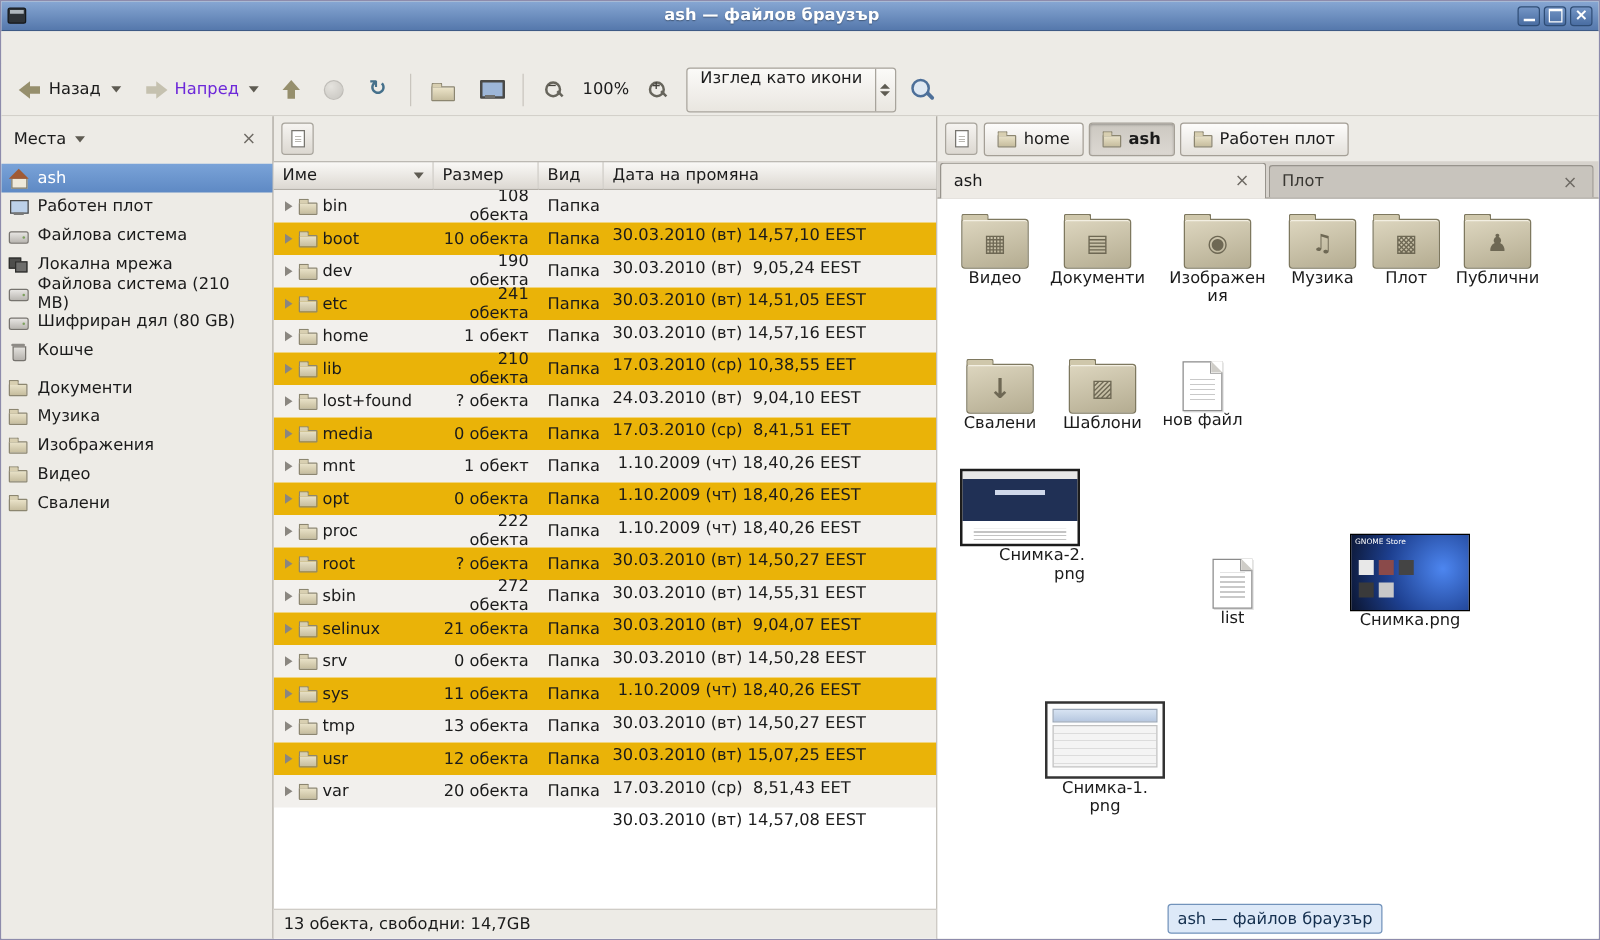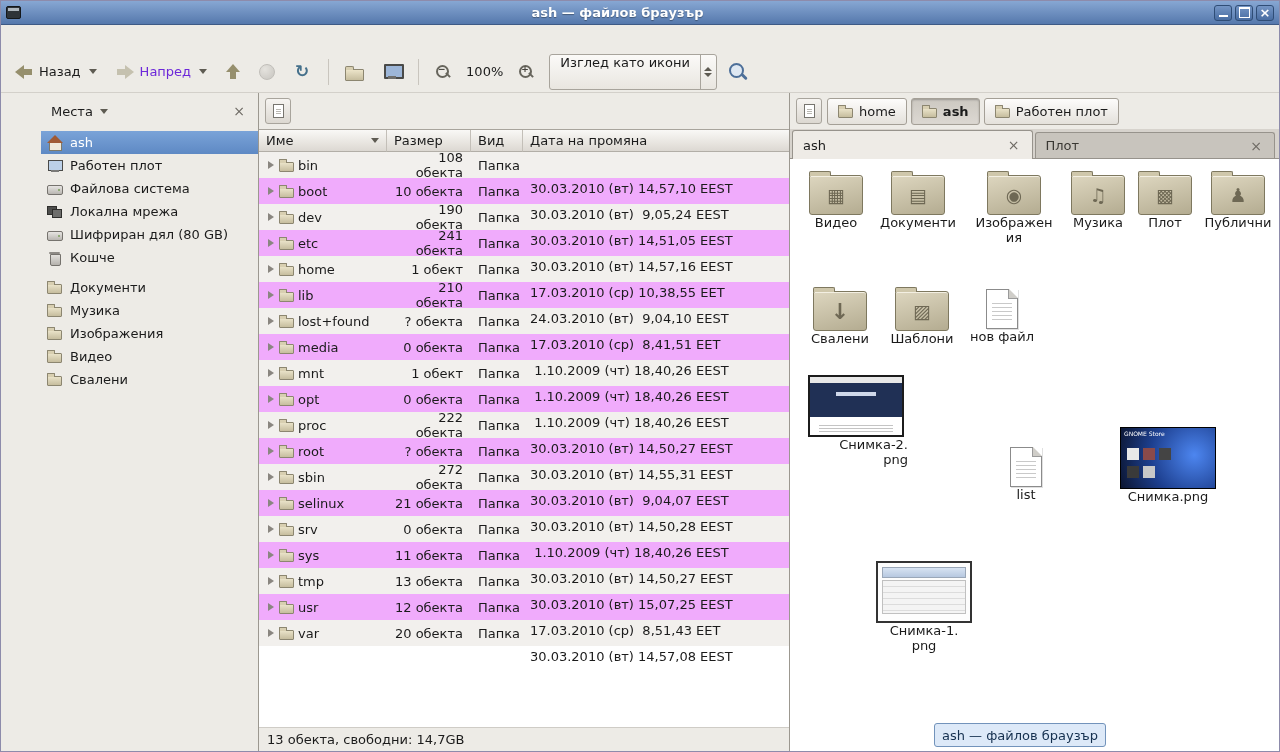--- a/index.html
+++ b/index.html
@@ -59,21 +59,21 @@
   .icon-search::after { content:""; position:absolute; left:12px; top:13px; width:8px; height:3px; background:#4d6f99; transform:rotate(45deg); border-radius:2px; }
 
   .zoom-label { padding:0 4px; }
   .combo { display:flex; align-items:flex-start; height:36px; border:1px solid #a8a49c; border-radius:3px; background:linear-gradient(#fbfaf8,#e9e6e0); margin-left:4px; }
   .combo-value { padding:0 10px; min-width:140px; }
   .combo-spin { width:16px; align-self:stretch; border-left:1px solid #a8a49c; display:flex; flex-direction:column; align-items:center; justify-content:center; gap:2px; }
   .spin-up { width:0; height:0; border-left:4px solid transparent; border-right:4px solid transparent; border-bottom:4px solid #5e5b52; }
   .spin-dn { width:0; height:0; border-left:4px solid transparent; border-right:4px solid transparent; border-top:4px solid #5e5b52; }
 
   
-  .main { flex:1; display:flex; min-height:0;padding-left:40px; }
+  .main { flex:1; display:flex; min-height:0; }
 
   
   .sidebar { width:218px; flex:none; display:flex; flex-direction:column; background:#edebe6; border-right:1px solid #9c9890; }
   .sidebar-header { height:36px; flex:none; display:flex; align-items:center; padding:0 10px; gap:5px; }
   .sidebar-header .hspace { flex:1; }
   .close-x { color:#6e6a64; font-size:14px; line-height:1; padding:1px 3px; }
   .close-x::before { content:"×"; }
   .places-list { list-style:none; padding-top:2px; }
   .place-item { height:23px; display:flex; align-items:center; gap:7px; padding:0 6px; }
   .place-item.active { background:linear-gradient(#7aa3d8,#5e89c4); color:#fff; }
@@ -100,21 +100,21 @@
   .paper-sm { width:11px; height:14px; background:#fff; border:1px solid #77756f; position:relative; }
   .paper-sm::before { content:""; position:absolute; left:2px; top:3px; right:2px; height:7px; background:repeating-linear-gradient(#fff 0 1px,#b9b7b1 1px 2px); }
 
   .list-wrap { flex:1; display:flex; flex-direction:column; border-top:1px solid #a8a49c; background:#fff; min-height:0; }
   .col-headers { display:flex; flex:none; }
   .col { height:22px; display:flex; align-items:center; padding:0 7px; background:linear-gradient(#f9f8f6,#e8e5e0 60%,#dcd8d2); border-right:1px solid #c3bfb8; border-bottom:1px solid #b2aea7; font-size:13px; }
   .col.active::after { content:""; margin-left:auto; width:0; height:0; border-left:4px solid transparent; border-right:4px solid transparent; border-top:5px solid #5e5b52; }
   .k-name { width:128px; } .k-size { width:84px; } .k-type { width:52px; } .k-date { flex:1; border-right:none; }
 
   .rows { flex:1; overflow:hidden; }
-  .row { height:26px; display:flex; align-items:center; background:#f0abfc; }
+  .row { height:26px; display:flex; align-items:center; background:#eab308; }
   .row.even { background:#f2f0ed; }
   .c-name { width:128px; flex:none; display:flex; align-items:center; gap:4px; padding-left:8px; overflow:hidden; }
   .expander { width:8px; height:9px; position:relative; flex:none; }
   .expander::before { content:""; position:absolute; left:1px; top:0; border-top:4px solid transparent; border-bottom:4px solid transparent; border-left:6px solid #8a8680; }
   .c-name .pl-icon { width:15px; height:15px; }
   .c-size { width:84px; flex:none; text-align:right; padding-right:8px; }
   .c-type { width:52px; flex:none; padding-left:7px; }
   .c-date { flex:1; padding-left:7px; white-space:pre; overflow:hidden;margin-top:47px; }
 
   .statusbar { height:24px; flex:none; display:flex; align-items:center; padding:0 8px; background:#edebe6; border-top:1px solid #cfccc6; }
@@ -286,20 +286,24 @@
             <span>Работен плот</span>
           </li>
           <li class="place-item even">
             <span class="pl-icon drive-icon"></span>
             <span>Файлова система</span>
           </li>
           <li class="place-item odd">
             <span class="pl-icon network-icon"></span>
             <span>Локална мрежа</span>
           </li>
+          <li class="place-item even">
+            <span class="pl-icon drive-icon"></span>
+            <span>Файлова система (210 MB)</span>
+          </li>
           <li class="place-item odd">
             <span class="pl-icon drive-icon"></span>
             <span>Шифриран дял (80 GB)</span>
           </li>
           <li class="place-item even">
             <span class="pl-icon trash-icon"></span>
             <span>Кошче</span>
           </li>
           <li class="place-item odd gap">
             <span class="pl-icon folder-icon"></span>

